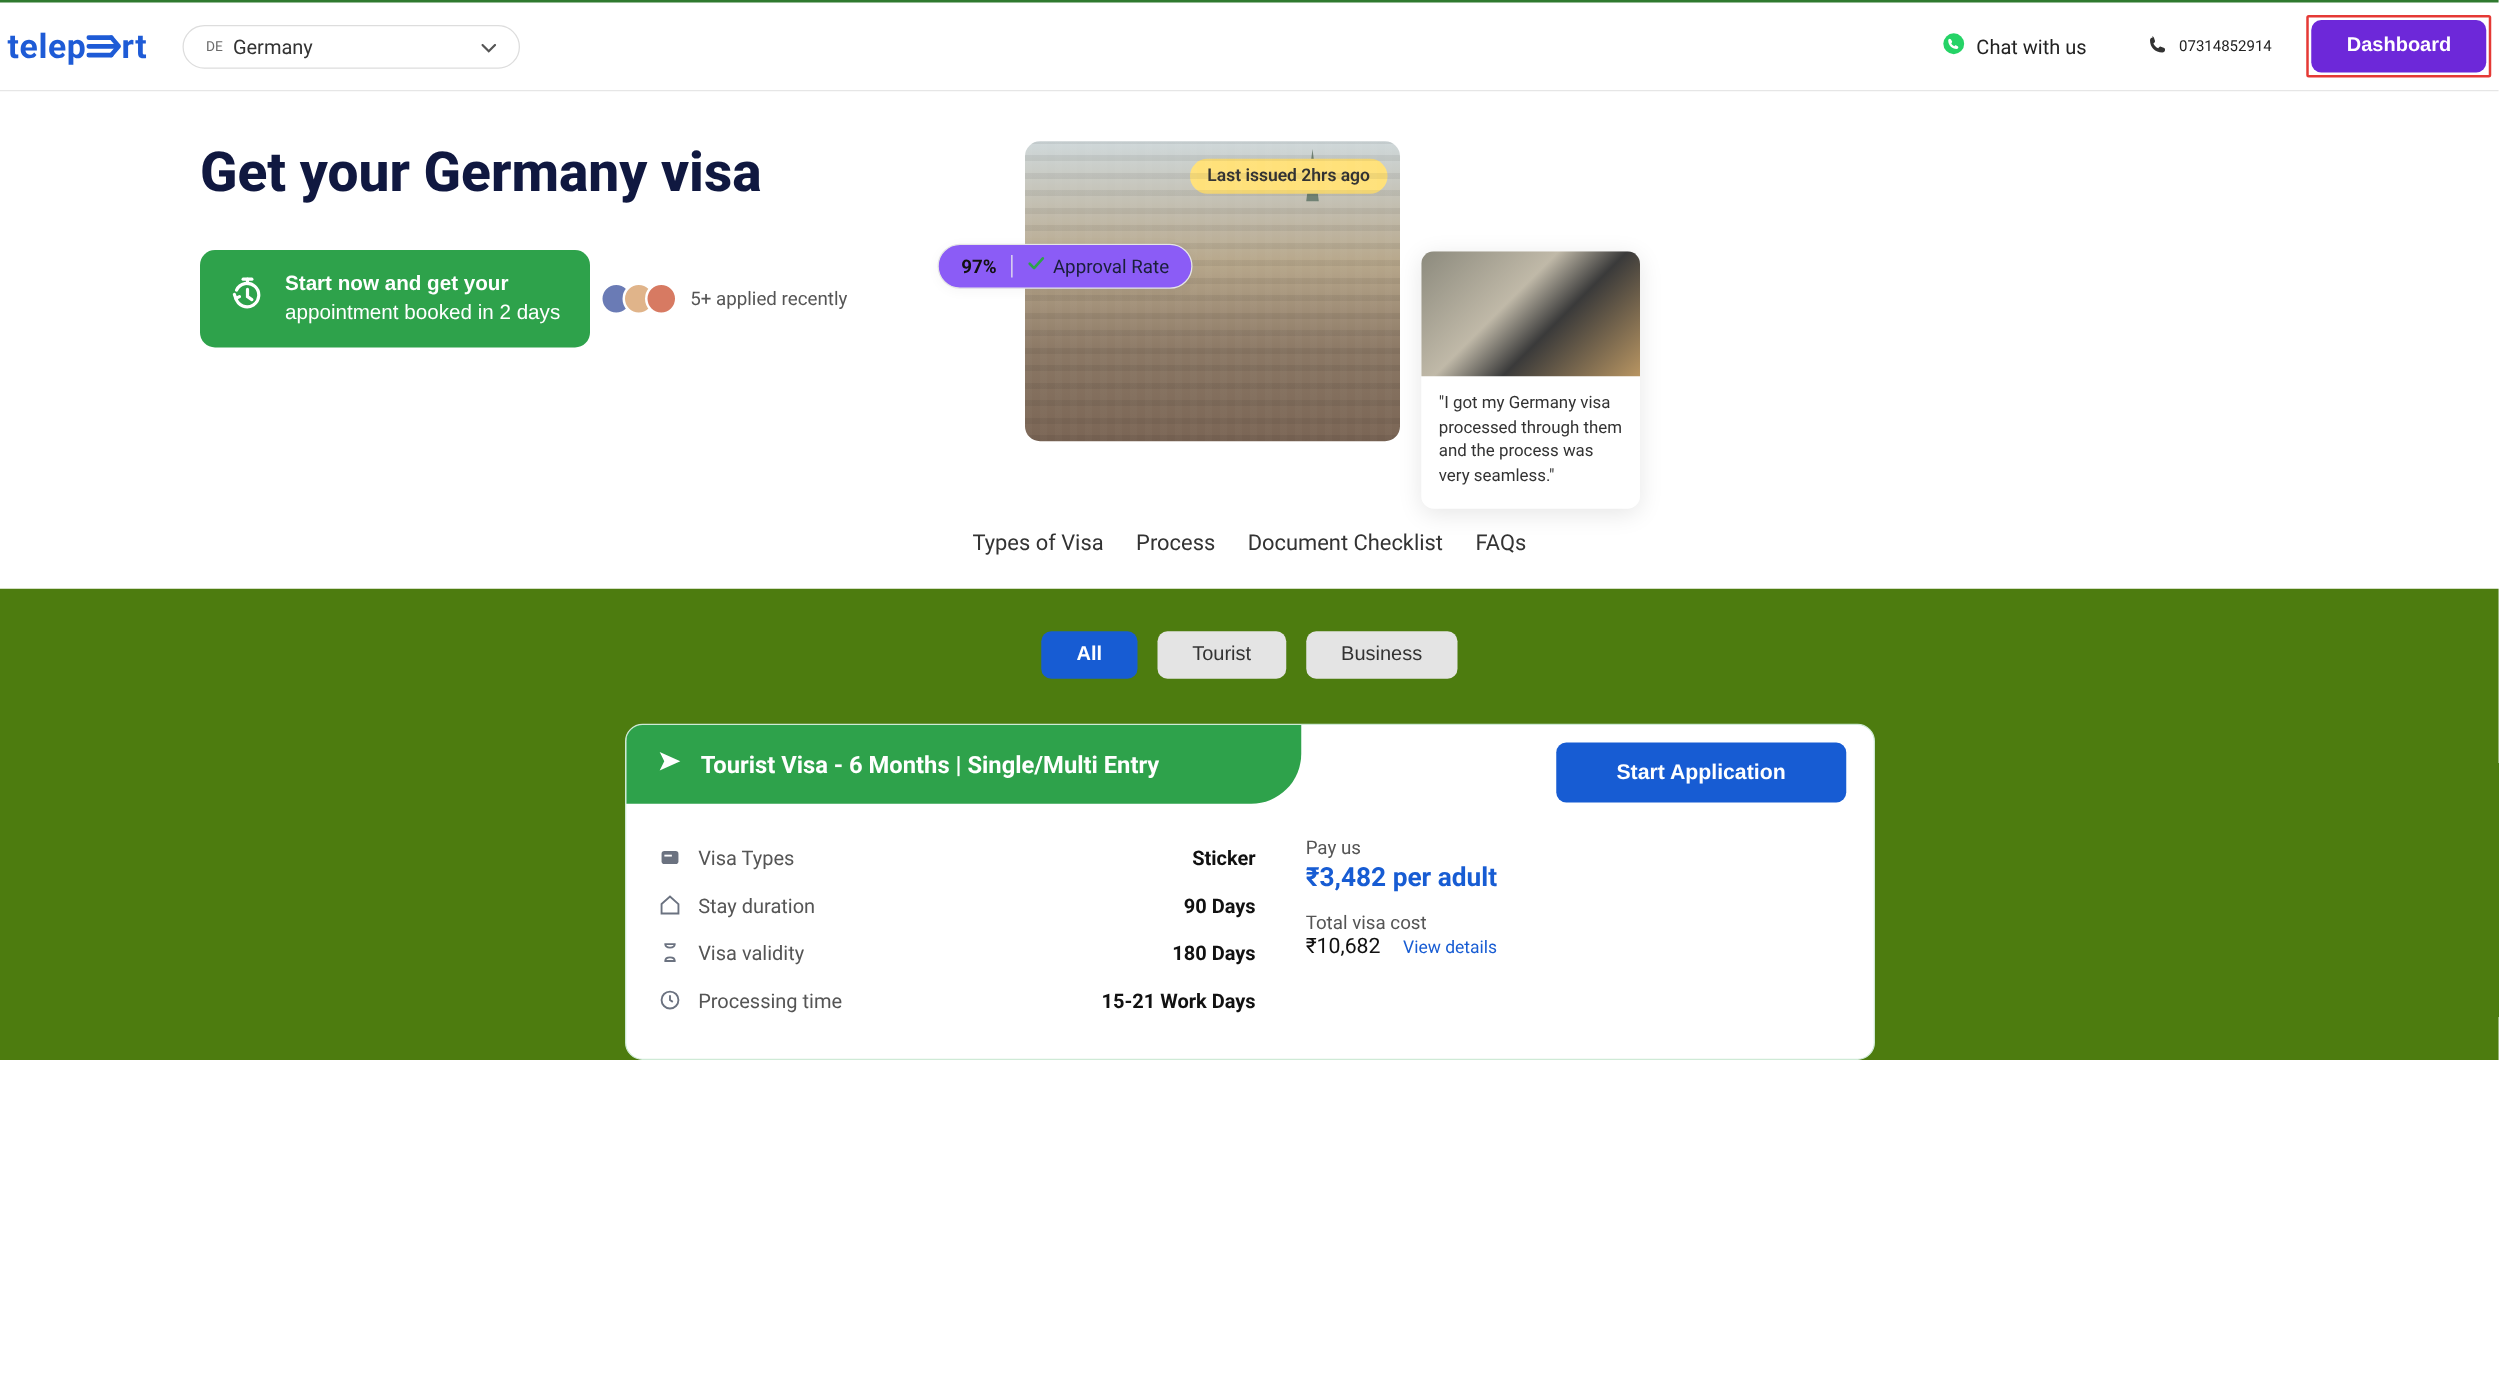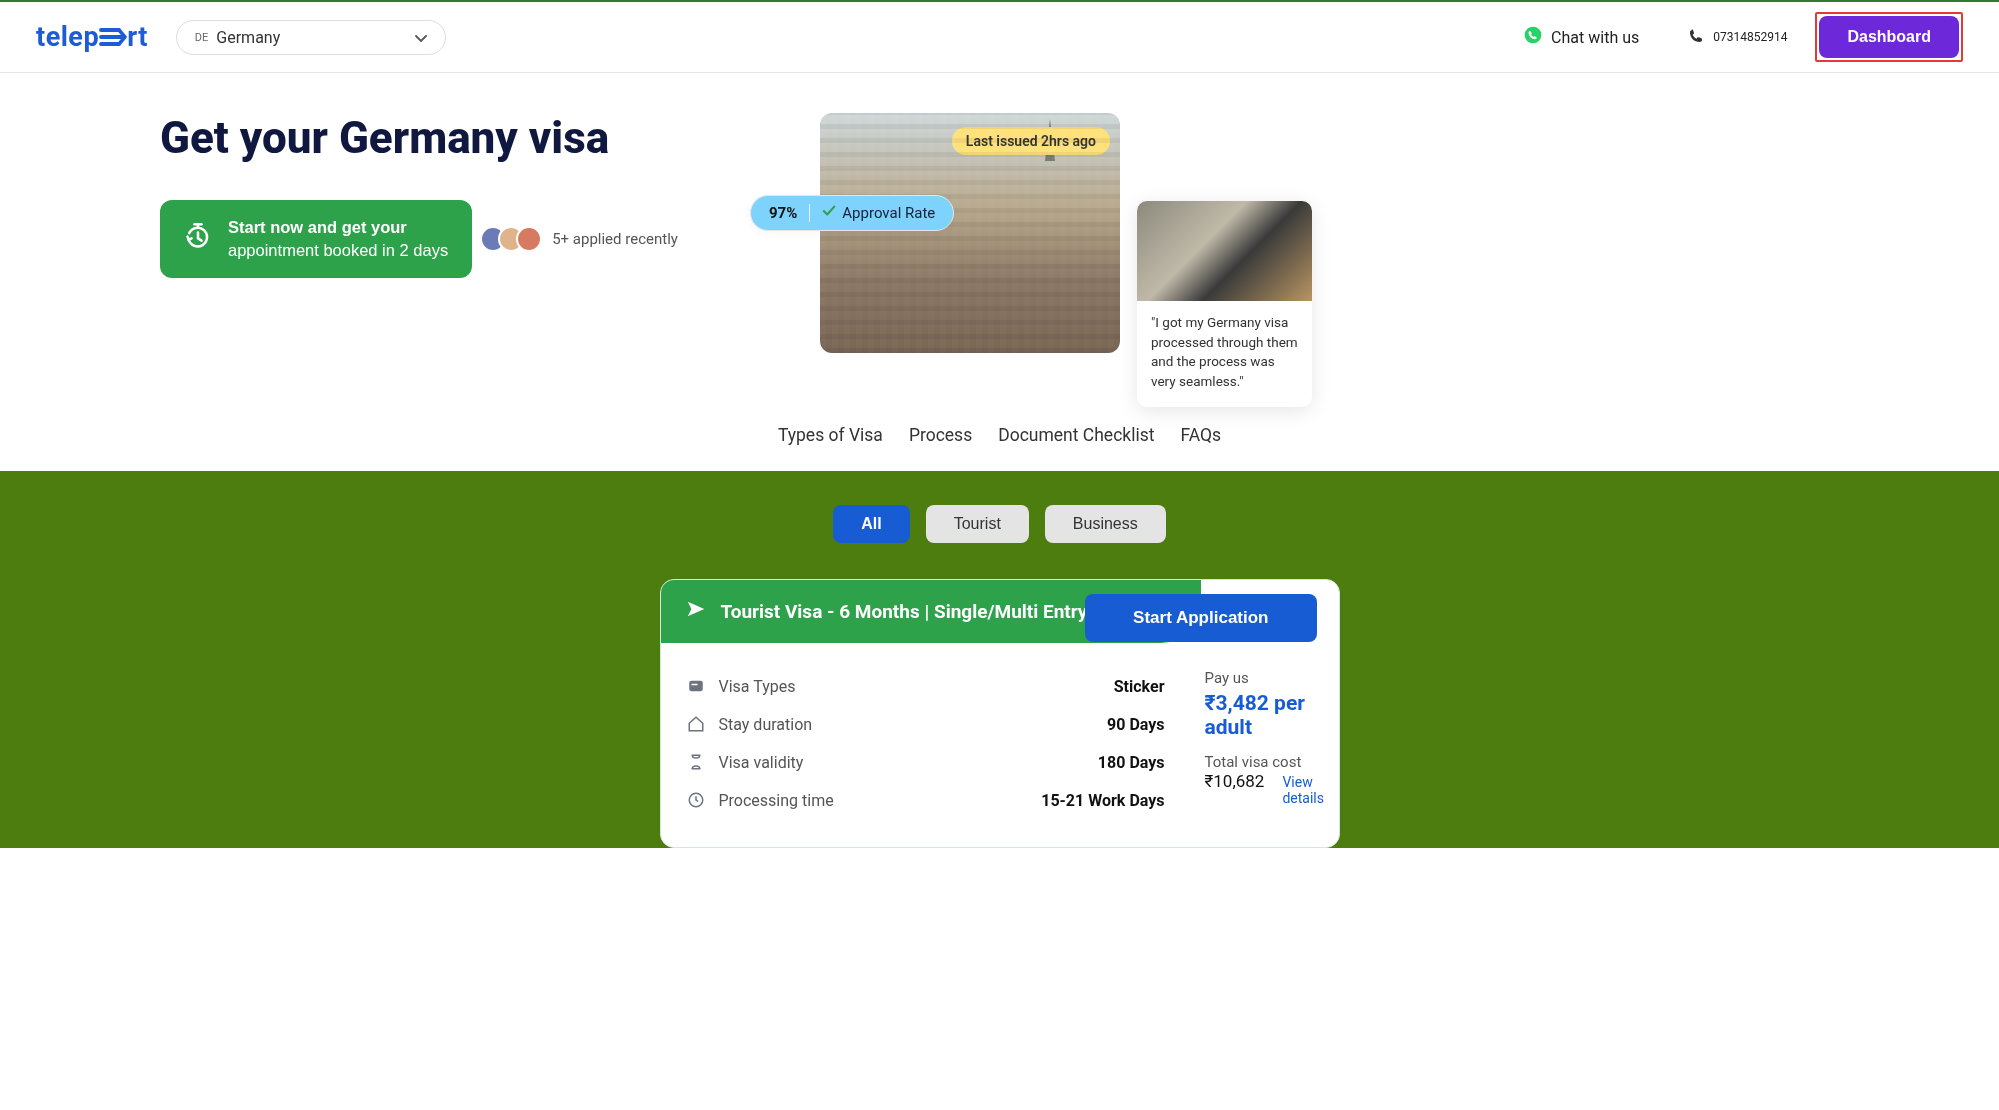--- a/index.html
+++ b/index.html
@@ -1,18 +1,18 @@
 <!DOCTYPE html>
 <html><head>
 <meta charset="utf-8">
 <style>
   * { box-sizing: border-box; margin: 0; padding: 0; }
   body { font-family: -apple-system, BlinkMacSystemFont, "Segoe UI", Roboto, sans-serif; color: #1a1f3a; background: #fff; }
   .header {
-    display: flex; align-items: center; padding: 10px 36px;
+    display: flex; align-items: center; padding: 10px 6px;
     border-bottom: 1px solid #e6e6e6; border-top: 2px solid #2f7a2f;
     gap: 28px;
   }
   .logo { font-size: 27px; font-weight: 700; color: #1e5bd6; letter-spacing: 0.5px; display: flex; align-items: center; }
   .country-select {
     display: flex; align-items: center; gap: 8px; border: 1px solid #ddd;
     border-radius: 999px; padding: 7px 18px; min-width: 270px; cursor: pointer;
   }
   .country-code { font-size: 11px; color: #6a6a6a; text-transform: uppercase; }
   .country-name { font-size: 16px; color: #333; flex: 1; }
@@ -49,21 +49,21 @@
   .city-img { width: 300px; height: 240px; background: linear-gradient(180deg,#cfd8da 0%,#b8a88c 40%,#8b7865 70%,#7a6555 100%); border-radius: 12px; position: relative; overflow: hidden; }
   .city-img::after { content:''; position:absolute; inset:0; background:
     repeating-linear-gradient(90deg, rgba(255,255,255,0.02) 0 6px, transparent 6px 12px),
     repeating-linear-gradient(0deg, rgba(0,0,0,0.06) 0 5px, transparent 5px 14px); }
   .spire { position:absolute; left: 225px; top: 6px; width: 0; height: 0; border-left: 5px solid transparent; border-right: 5px solid transparent; border-bottom: 42px solid #6e8072; }
   .issued-badge {
     position: absolute; top: 14px; right: 10px; background: #ffe17a;
     color: #333; font-size: 14px; font-weight: 600; padding: 6px 14px; border-radius: 999px;
   }
   .approval-pill {
-    position: absolute; left: -70px; top: 82px; background: #7dd3fc; border: 1px solid #e6e6e6;
+    position: absolute; left: -70px; top: 82px; background: #8b5cf6; border: 1px solid #e6e6e6;
     border-radius: 999px; padding: 8px 18px; display: flex; align-items: center; gap: 12px;
     font-size: 15px; box-shadow: 0 2px 10px rgba(0,0,0,0.04);
   }
   .approval-pct { font-weight: 700; color: #111; }
   .approval-pill .chk { color: #2ea24b; }
 
   .side-card {
     position: absolute; right: -32px; top: 88px; width: 175px;
     border-radius: 10px; overflow: hidden; background: #fff;
     box-shadow: 0 4px 20px rgba(0,0,0,0.1);
@@ -75,21 +75,21 @@
     display: flex; justify-content: center; gap: 26px; padding: 52px 0 26px; font-size: 17.5px; color: #333;
   }
   .nav-tabs span { cursor: pointer; }
 
   .lower { background: #4d7c0f; padding: 34px 0 0; }
   .filter-row { display: flex; justify-content: center; gap: 16px; }
   .filter-btn { border: none; border-radius: 8px; padding: 10px 28px; font-size: 16px; cursor: pointer; background: #e4e4e4; color: #333; }
   .filter-btn.active { background: #175cd3; color: #fff; font-weight: 600; }
 
   .visa-card {
-    width: 680px; margin: 36px auto 0; background: #fff; border-radius: 14px;
+    width: 1000px; margin: 36px auto 0; background: #fff; border-radius: 14px;
     border: 1px solid #cfead6; overflow: hidden; position: relative;
     padding-bottom: 28px;
   }
   .visa-head {
     background: #2ea24b; color: #fff; font-weight: 700; font-size: 19px;
     padding: 18px 24px; display: flex; align-items: center; gap: 14px;
     width: 540px;
     border-bottom-right-radius: 40px;
   }
   .start-app-btn {

